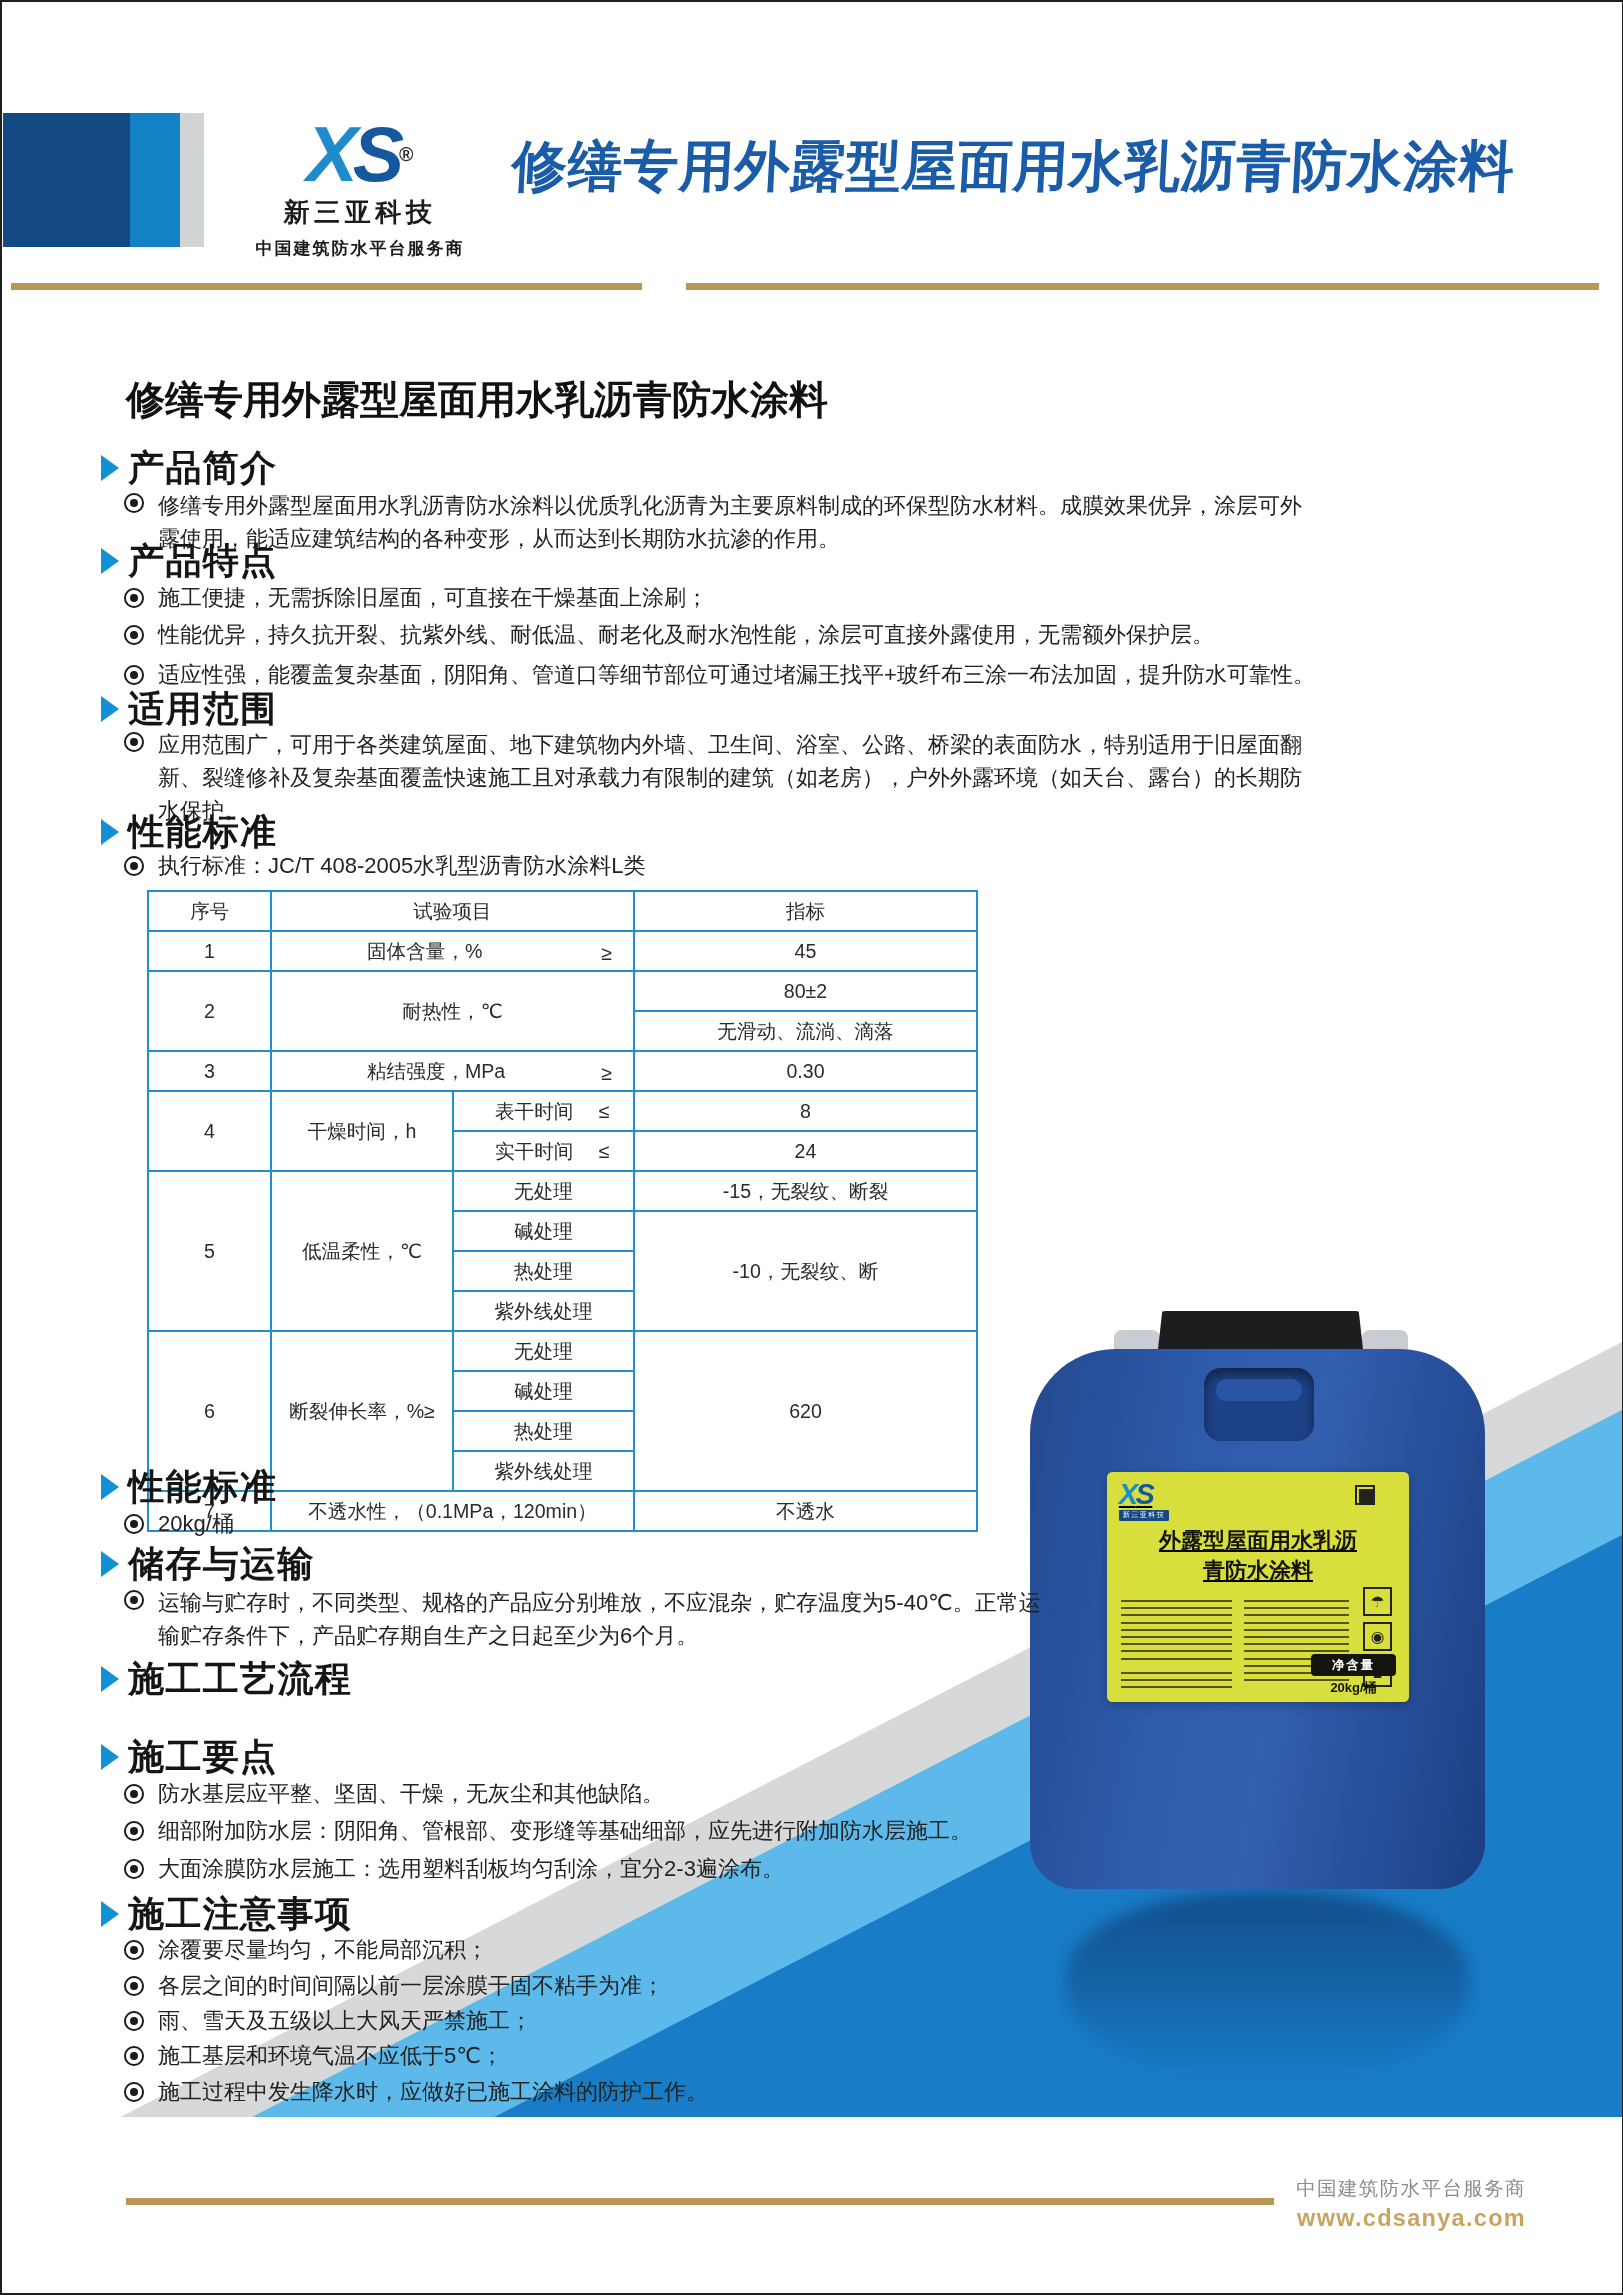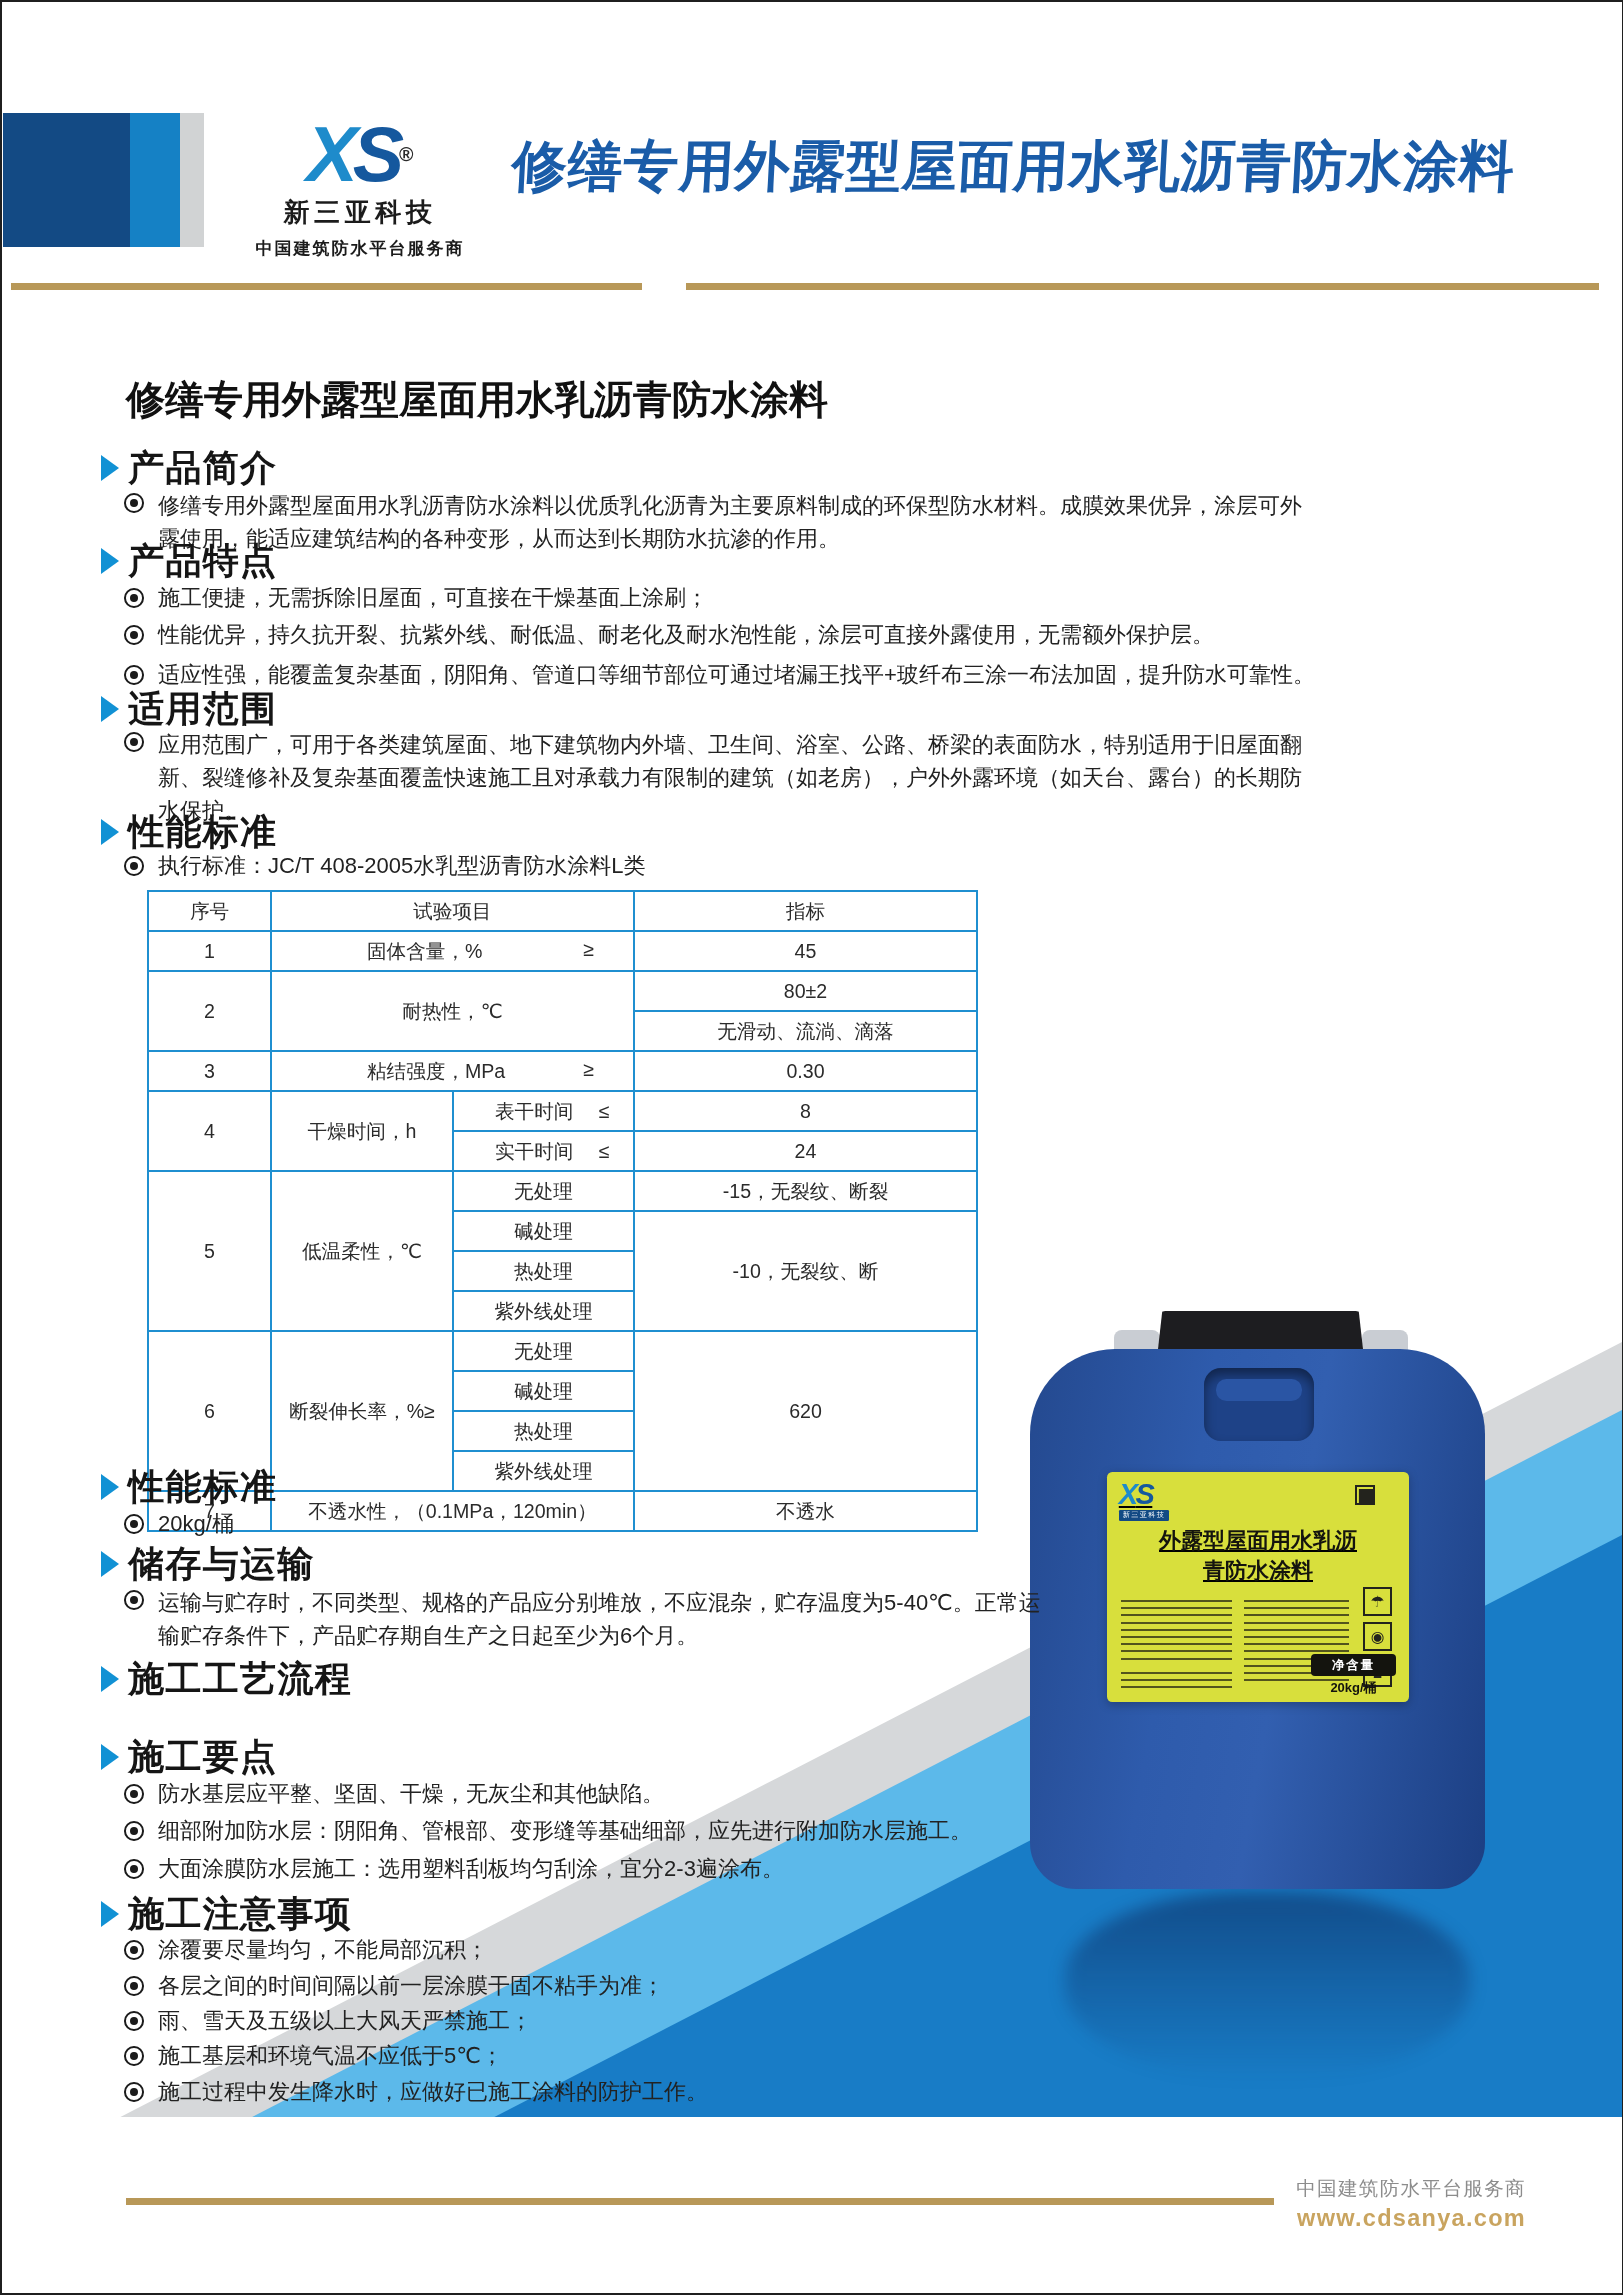--- a/index.html
+++ b/index.html
@@ -38,22 +38,22 @@
           border-radius:50%;background:#1b1b1b;}
   .b-t{font-size:22px;color:#222;margin-left:14.4px;line-height:27.5px;white-space:nowrap;}
   .w .b-t{white-space:normal;width:1159px;line-height:33px;}
   .w2 .b-t{white-space:normal;width:903px;line-height:33px;}
 
   
   table.spec{position:absolute;left:145px;top:888px;width:829px;border-collapse:collapse;
              table-layout:fixed;}
   table.spec td,table.spec th{border:2px solid #1F8FD0;font-size:19.6px;color:#2b2b2b;
              text-align:center;vertical-align:middle;padding:0;font-weight:400;height:38px;}
-  table.spec .split{display:flex;justify-content:space-between;align-items:flex-start;
-             padding:0 39px 0 95px;}
+  table.spec .split{display:flex;justify-content:space-between;align-items:flex-end;
+             padding:0 21px 0 95px;}
   table.spec .split2{display:flex;justify-content:space-between;align-items:center;
              padding:0 23.5px 0 41px;}
 
   
   .stripezone{position:absolute;left:0;top:1229px;width:1624px;height:886px;overflow:hidden;}
   .stripe{position:absolute;width:2878px;transform:rotate(-27.3deg);transform-origin:0 0;}
   .st-gray{left:39px;top:927px;height:116px;background:#D6D8DA;}
   .st-lblue{left:39px;top:995px;height:216px;background:#5CB9EA;}
   .st-blue{left:39px;top:1120px;height:1570px;background:#187CC6;}
 

